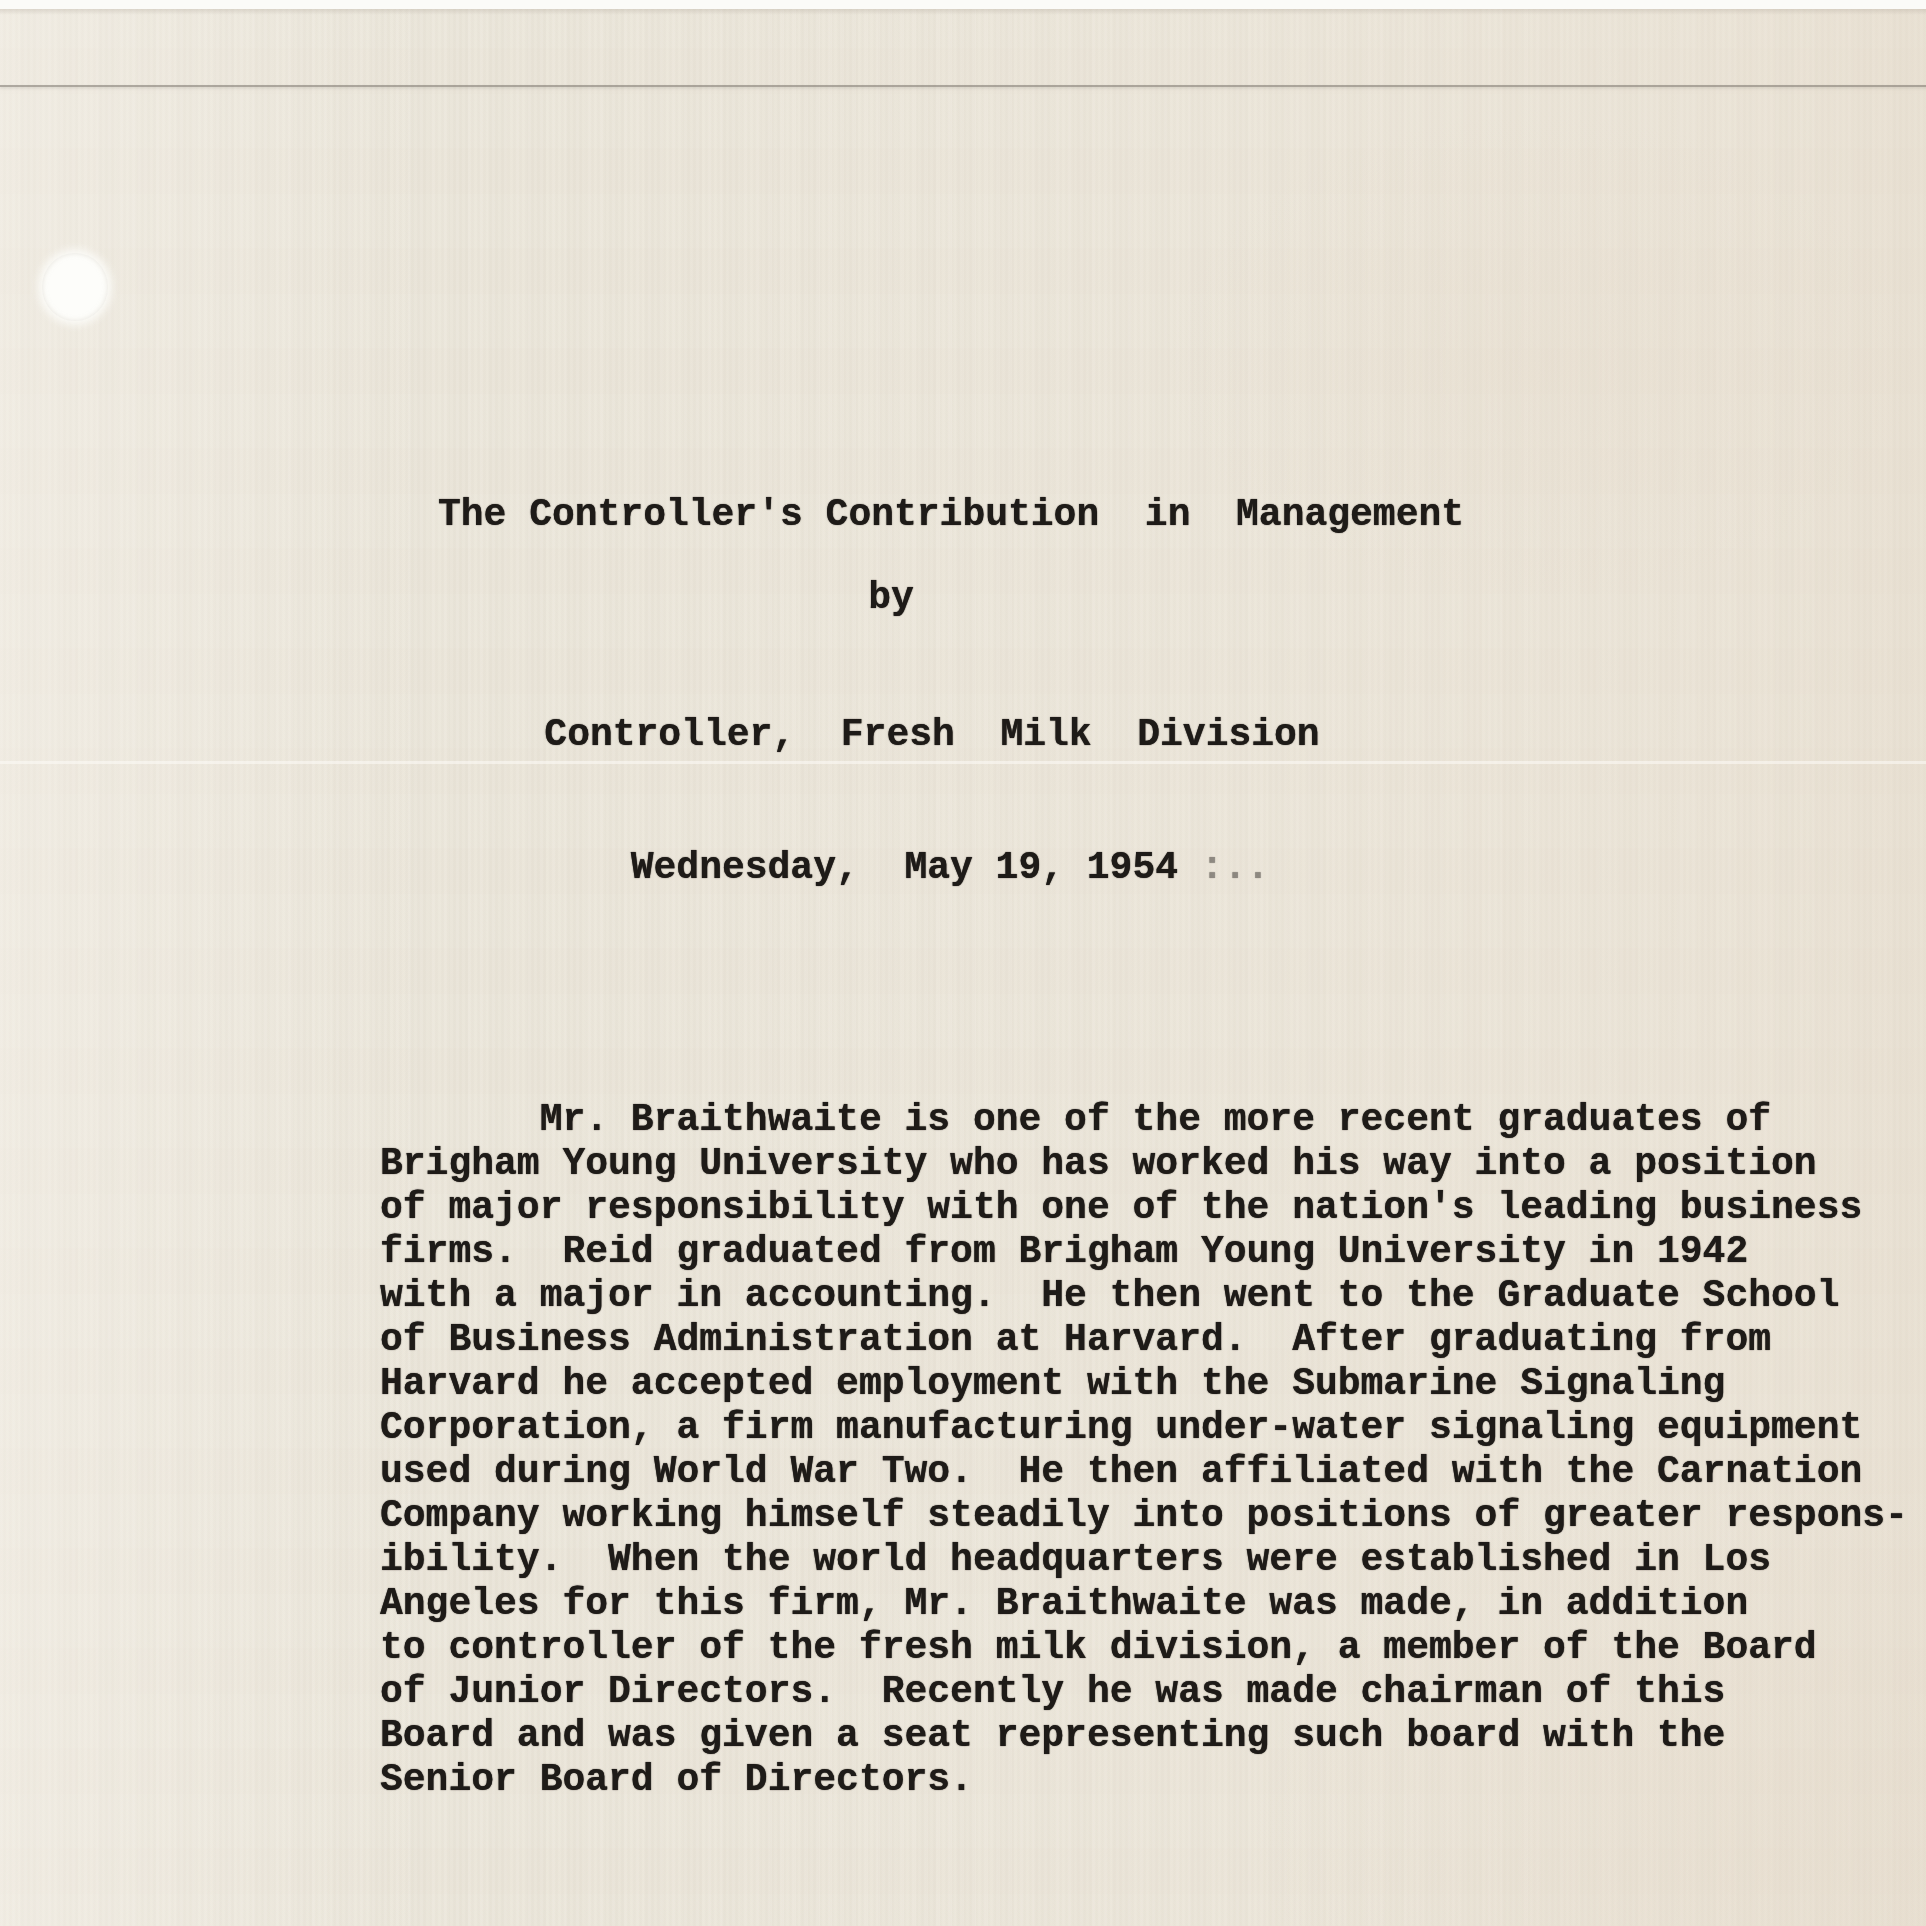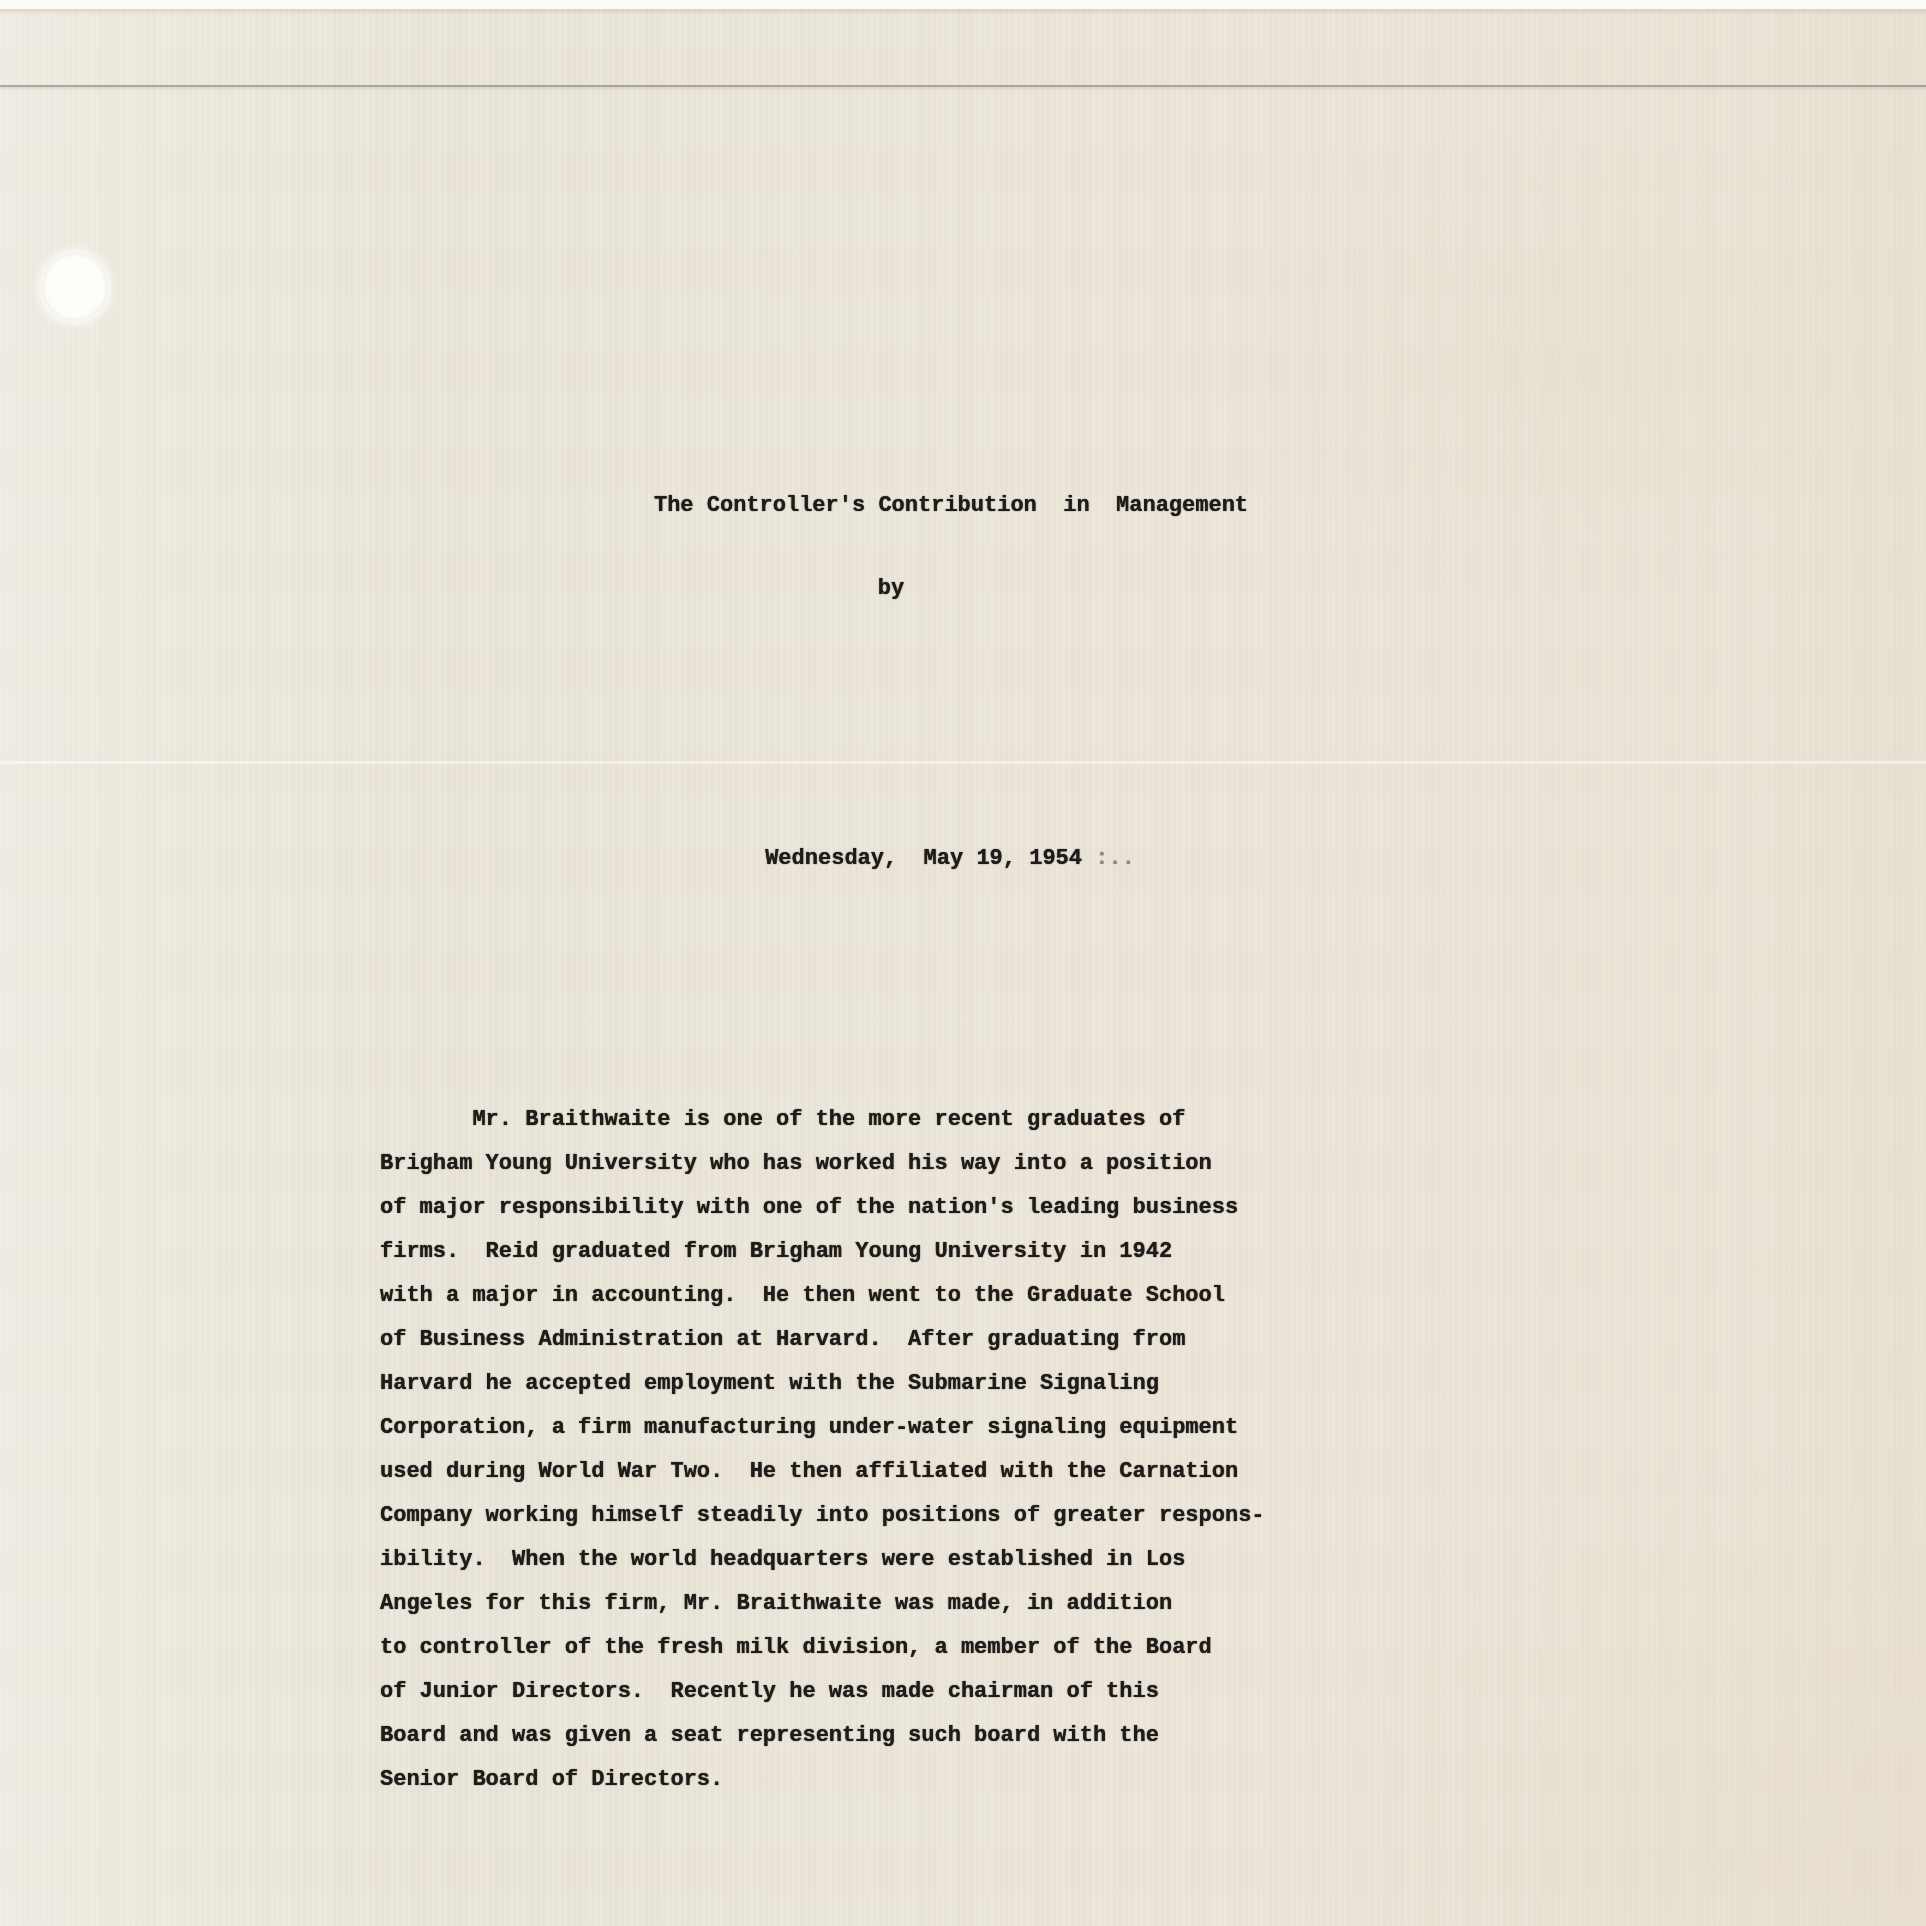--- a/index.html
+++ b/index.html
@@ -27,21 +27,21 @@
         rgba(240,234,224,0.06) 0px, rgba(240,234,224,0.06) 20.4px,
         rgba(205,196,182,0.05) 20.4px, rgba(205,196,182,0.05) 39px),
       repeating-linear-gradient(0deg,
         rgba(255,255,255,0.025) 0px, rgba(255,255,255,0.025) 54px,
         rgba(208,200,188,0.030) 54px, rgba(208,200,188,0.030) 100px),
       #ebe6da;
   }
   .typed {
     position: absolute;
     color: #1e1b18;
-    font-size: 22px;
+    font-size: 38px;
     line-height: 44px;
     font-weight: 700;
     white-space: pre;
     text-shadow: 0 0 0.8px rgba(34,29,24,0.85), 0 0 1.9px rgba(34,29,24,0.25), 0.4px 0.4px 0 rgba(34,29,24,0.18);
   }
   .centered { transform: translateX(-50%); }
   .single { line-height: 1.1; }
   .scan-line { position: absolute; left: 0; width: 100%; pointer-events: none; }
   .edge-strip { position: absolute; left: 0; width: 100%; background: #fbfbf8; }
   .hole {
@@ -63,20 +63,21 @@
   <div class="scan-line" style="top:85px; height:2.3px; background:rgba(108,102,93,0.50); box-shadow:0 1.5px 2.3px rgba(108,102,93,0.18);"></div>
   <div class="scan-line" style="top:761px; height:3.1px; background:rgba(253,251,247,0.55);"></div>
 
   <div class="hole" style="left:42px; top:253px; width:66px; height:68px;"></div>
 
   <div class="typed single centered" style="left:951px; top:494px;">The Controller's Contribution  in  Management</div>
 
   <div class="typed single centered" style="left:891px; top:577px;">by</div>
 
 
+  <div class="typed single centered" style="left:932px; top:714px;">Controller,  Fresh  Milk  Division</div>
 
 
   <div class="typed single centered" style="left:950px; top:847px;"><span>Wednesday,  May 19, 1954</span><span class="date-smudge"> :..</span></div>
 
   <div class="typed" style="left:380px; top:1098px;">       Mr. Braithwaite is one of the more recent graduates of
 Brigham Young University who has worked his way into a position
 of major responsibility with one of the nation's leading business
 firms.  Reid graduated from Brigham Young University in 1942
 with a major in accounting.  He then went to the Graduate School
 of Business Administration at Harvard.  After graduating from

